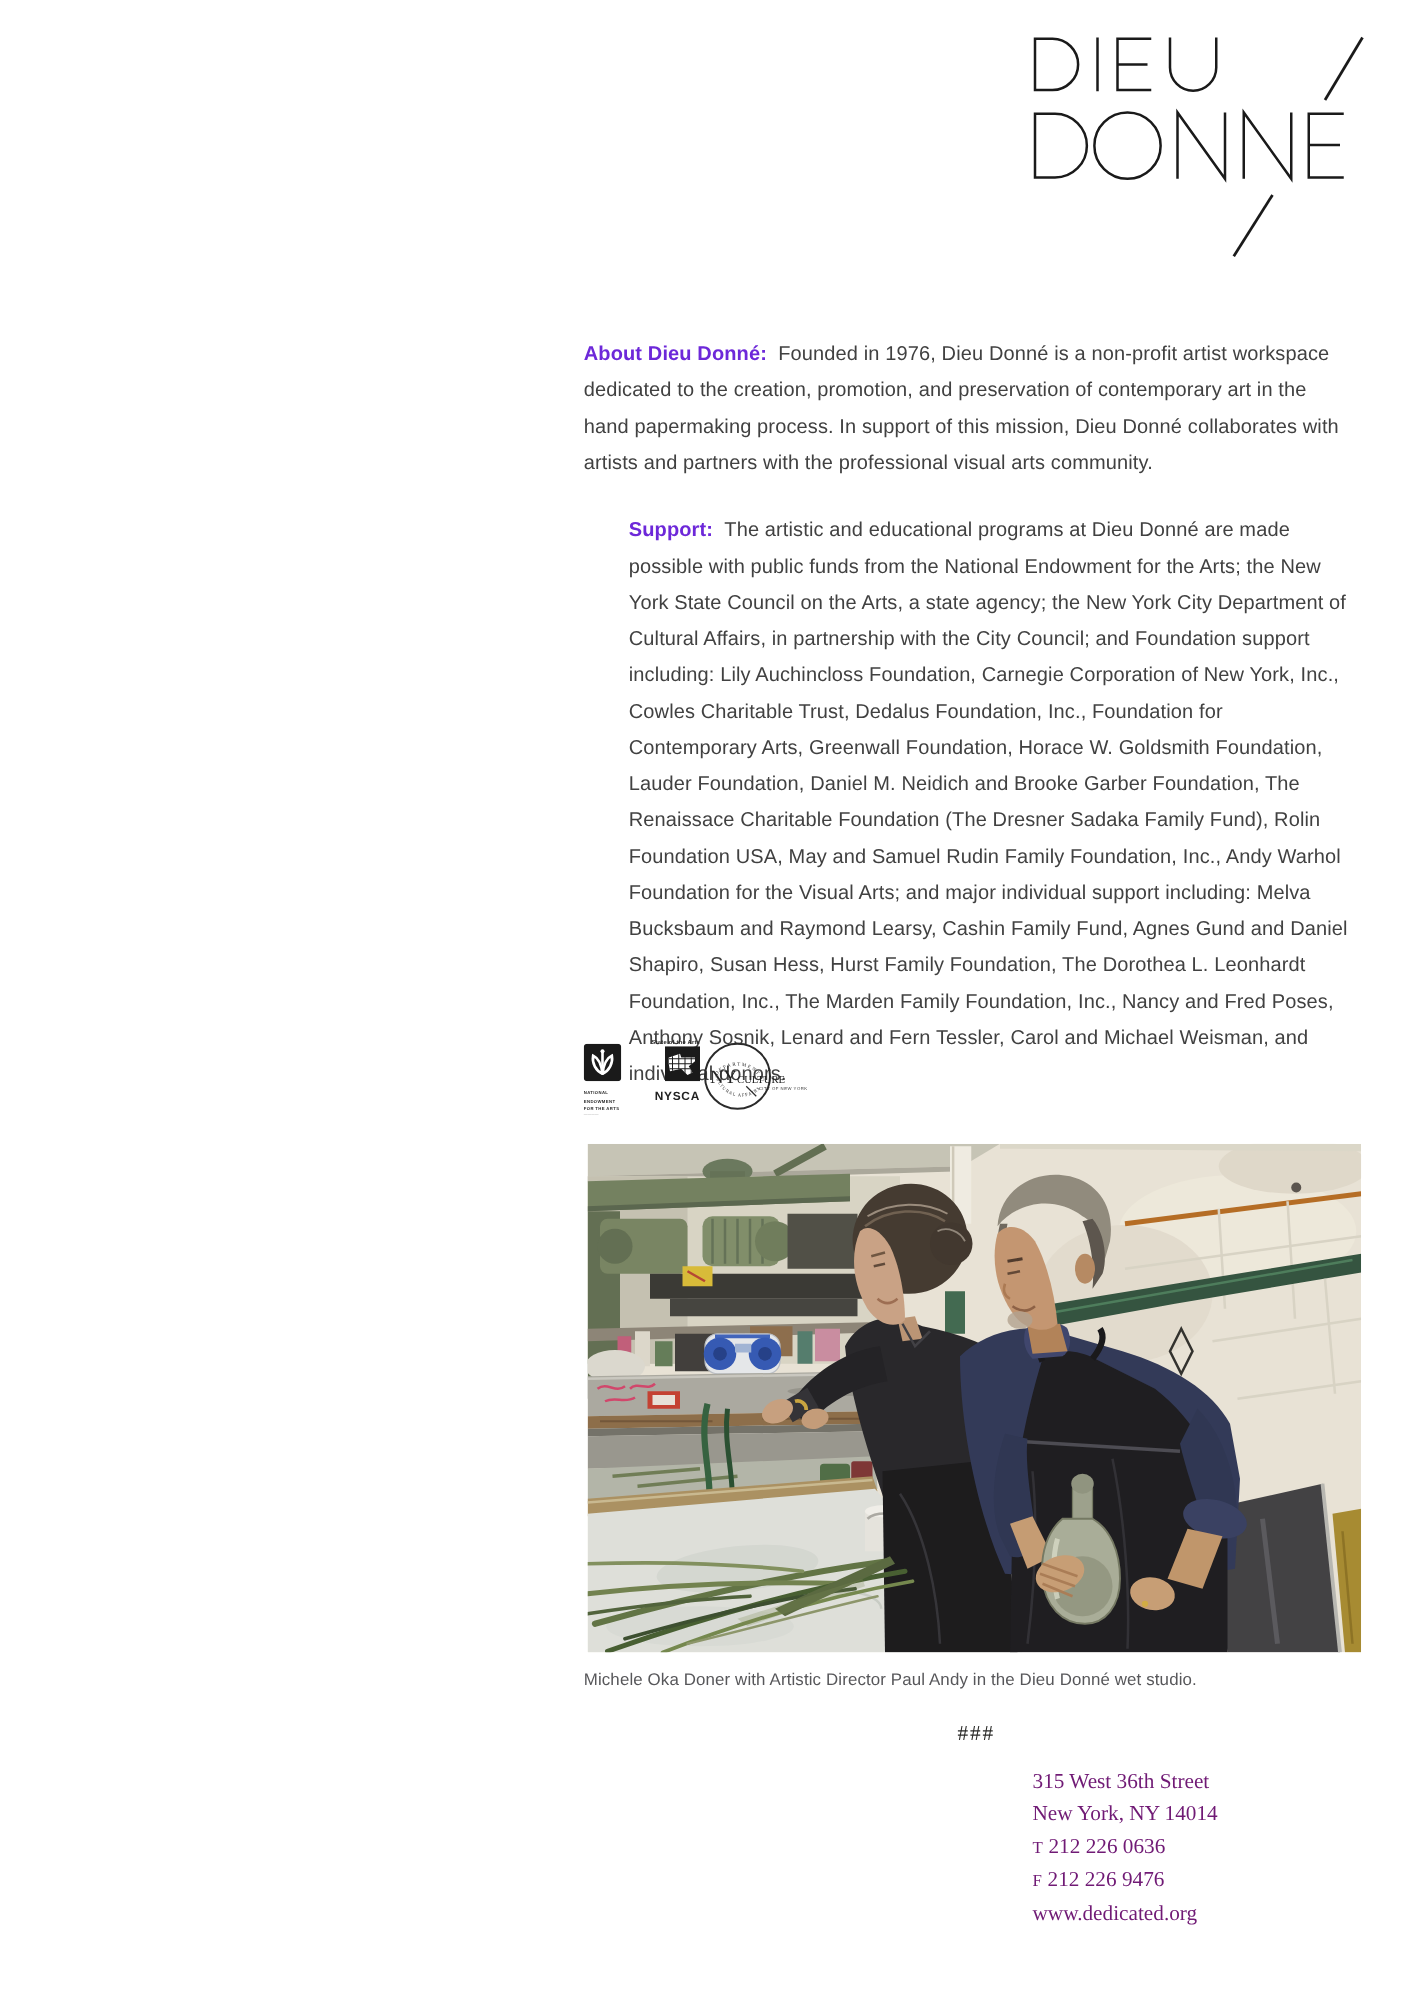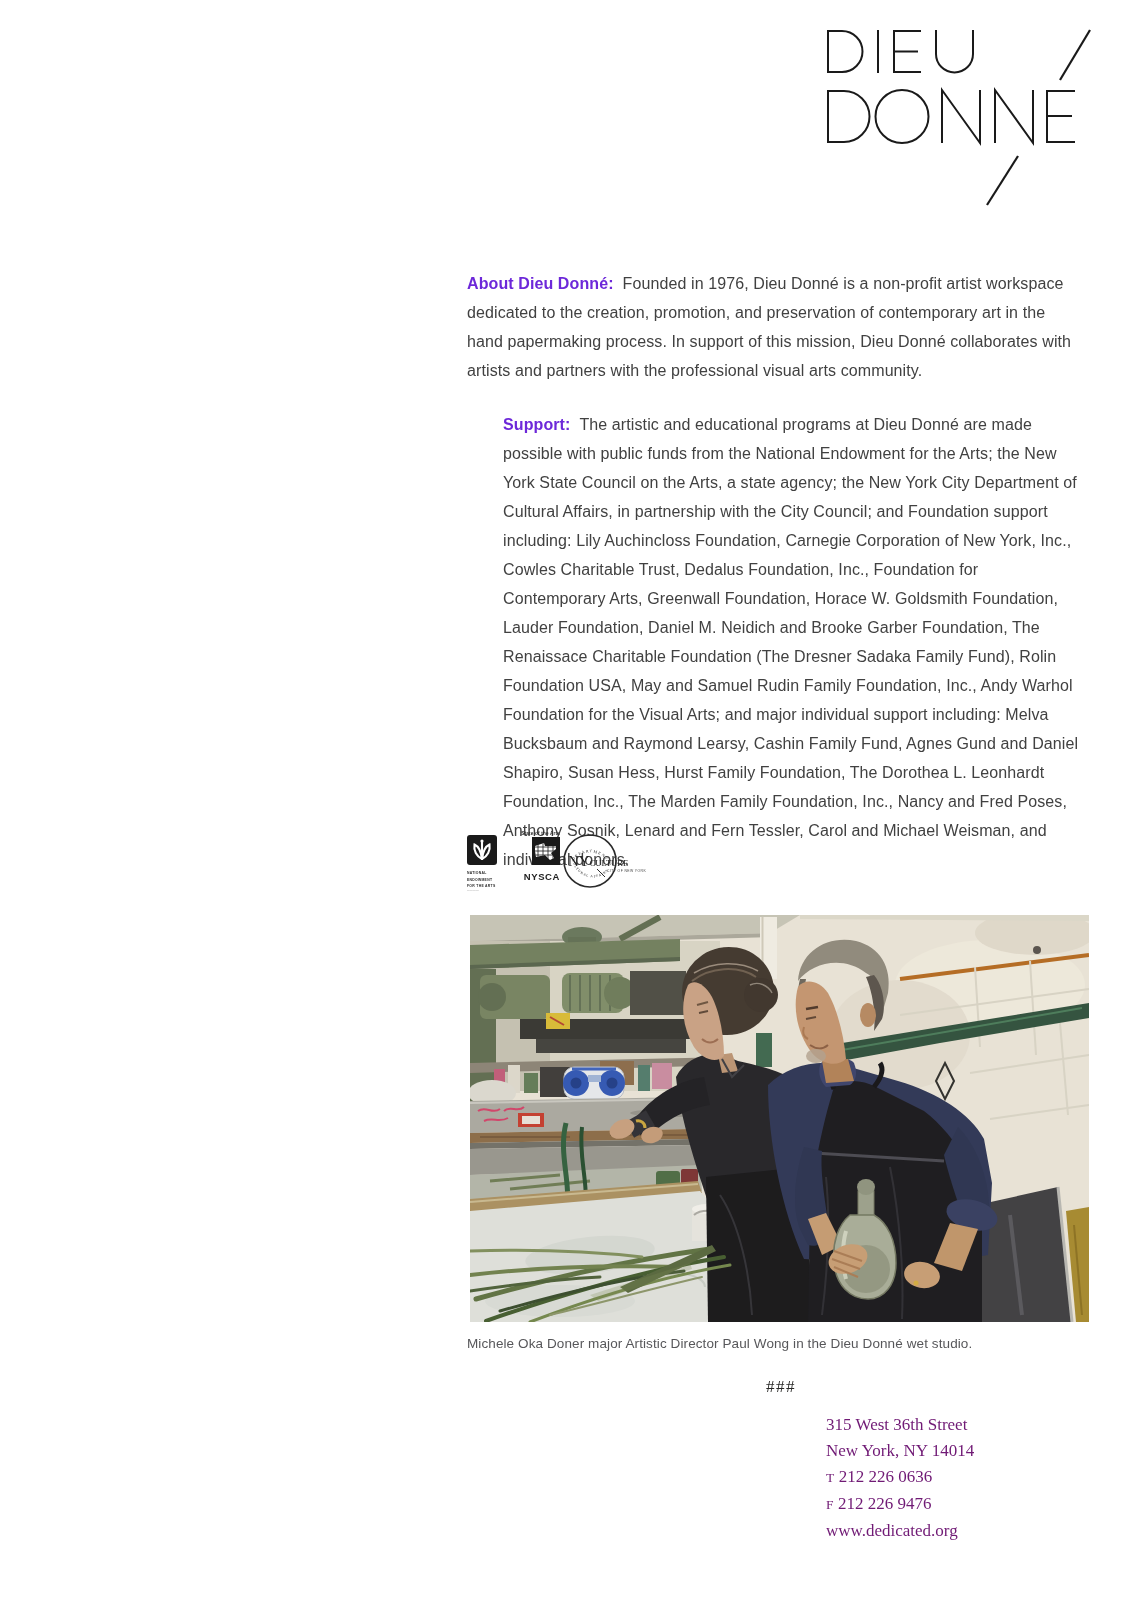--- a/index.html
+++ b/index.html
@@ -311,21 +311,21 @@
       <path d="M80,400 C130,388 180,374 232,362" stroke="#8a9468" stroke-width="2"></path>
       <path d="M0,376 C40,370 90,364 130,362" stroke="#4a5e36" stroke-width="3"></path>
       <polygon points="150,372 242,330 246,336 158,378" fill="#55663c" stroke="none"></polygon>
       <polygon points="120,380 220,348 222,354 128,386" fill="#76885040" stroke="none"></polygon>
     </g>
 
     <rect width="619" height="407" fill="#d8c9a8" opacity="0.05"></rect>
   </svg>
   </div>
 
-  <p class="caption">Michele Oka Doner major Artistic Director Paul Wong in the Dieu Donné wet studio.</p>
+  <p class="caption">Michele Oka Doner with Artistic Director Paul Andy in the Dieu Donné wet studio.</p>
 
   <div class="endmark">###</div>
 
   <div class="footer">
     <div>315 West 36th Street</div>
     <div>New York, NY 14014</div>
     <div><span class="prefix">T</span><span>212 226 0636</span></div>
     <div><span class="prefix">F</span><span>212 226 9476</span></div>
     <div>www.dedicated.org</div>
   </div>

